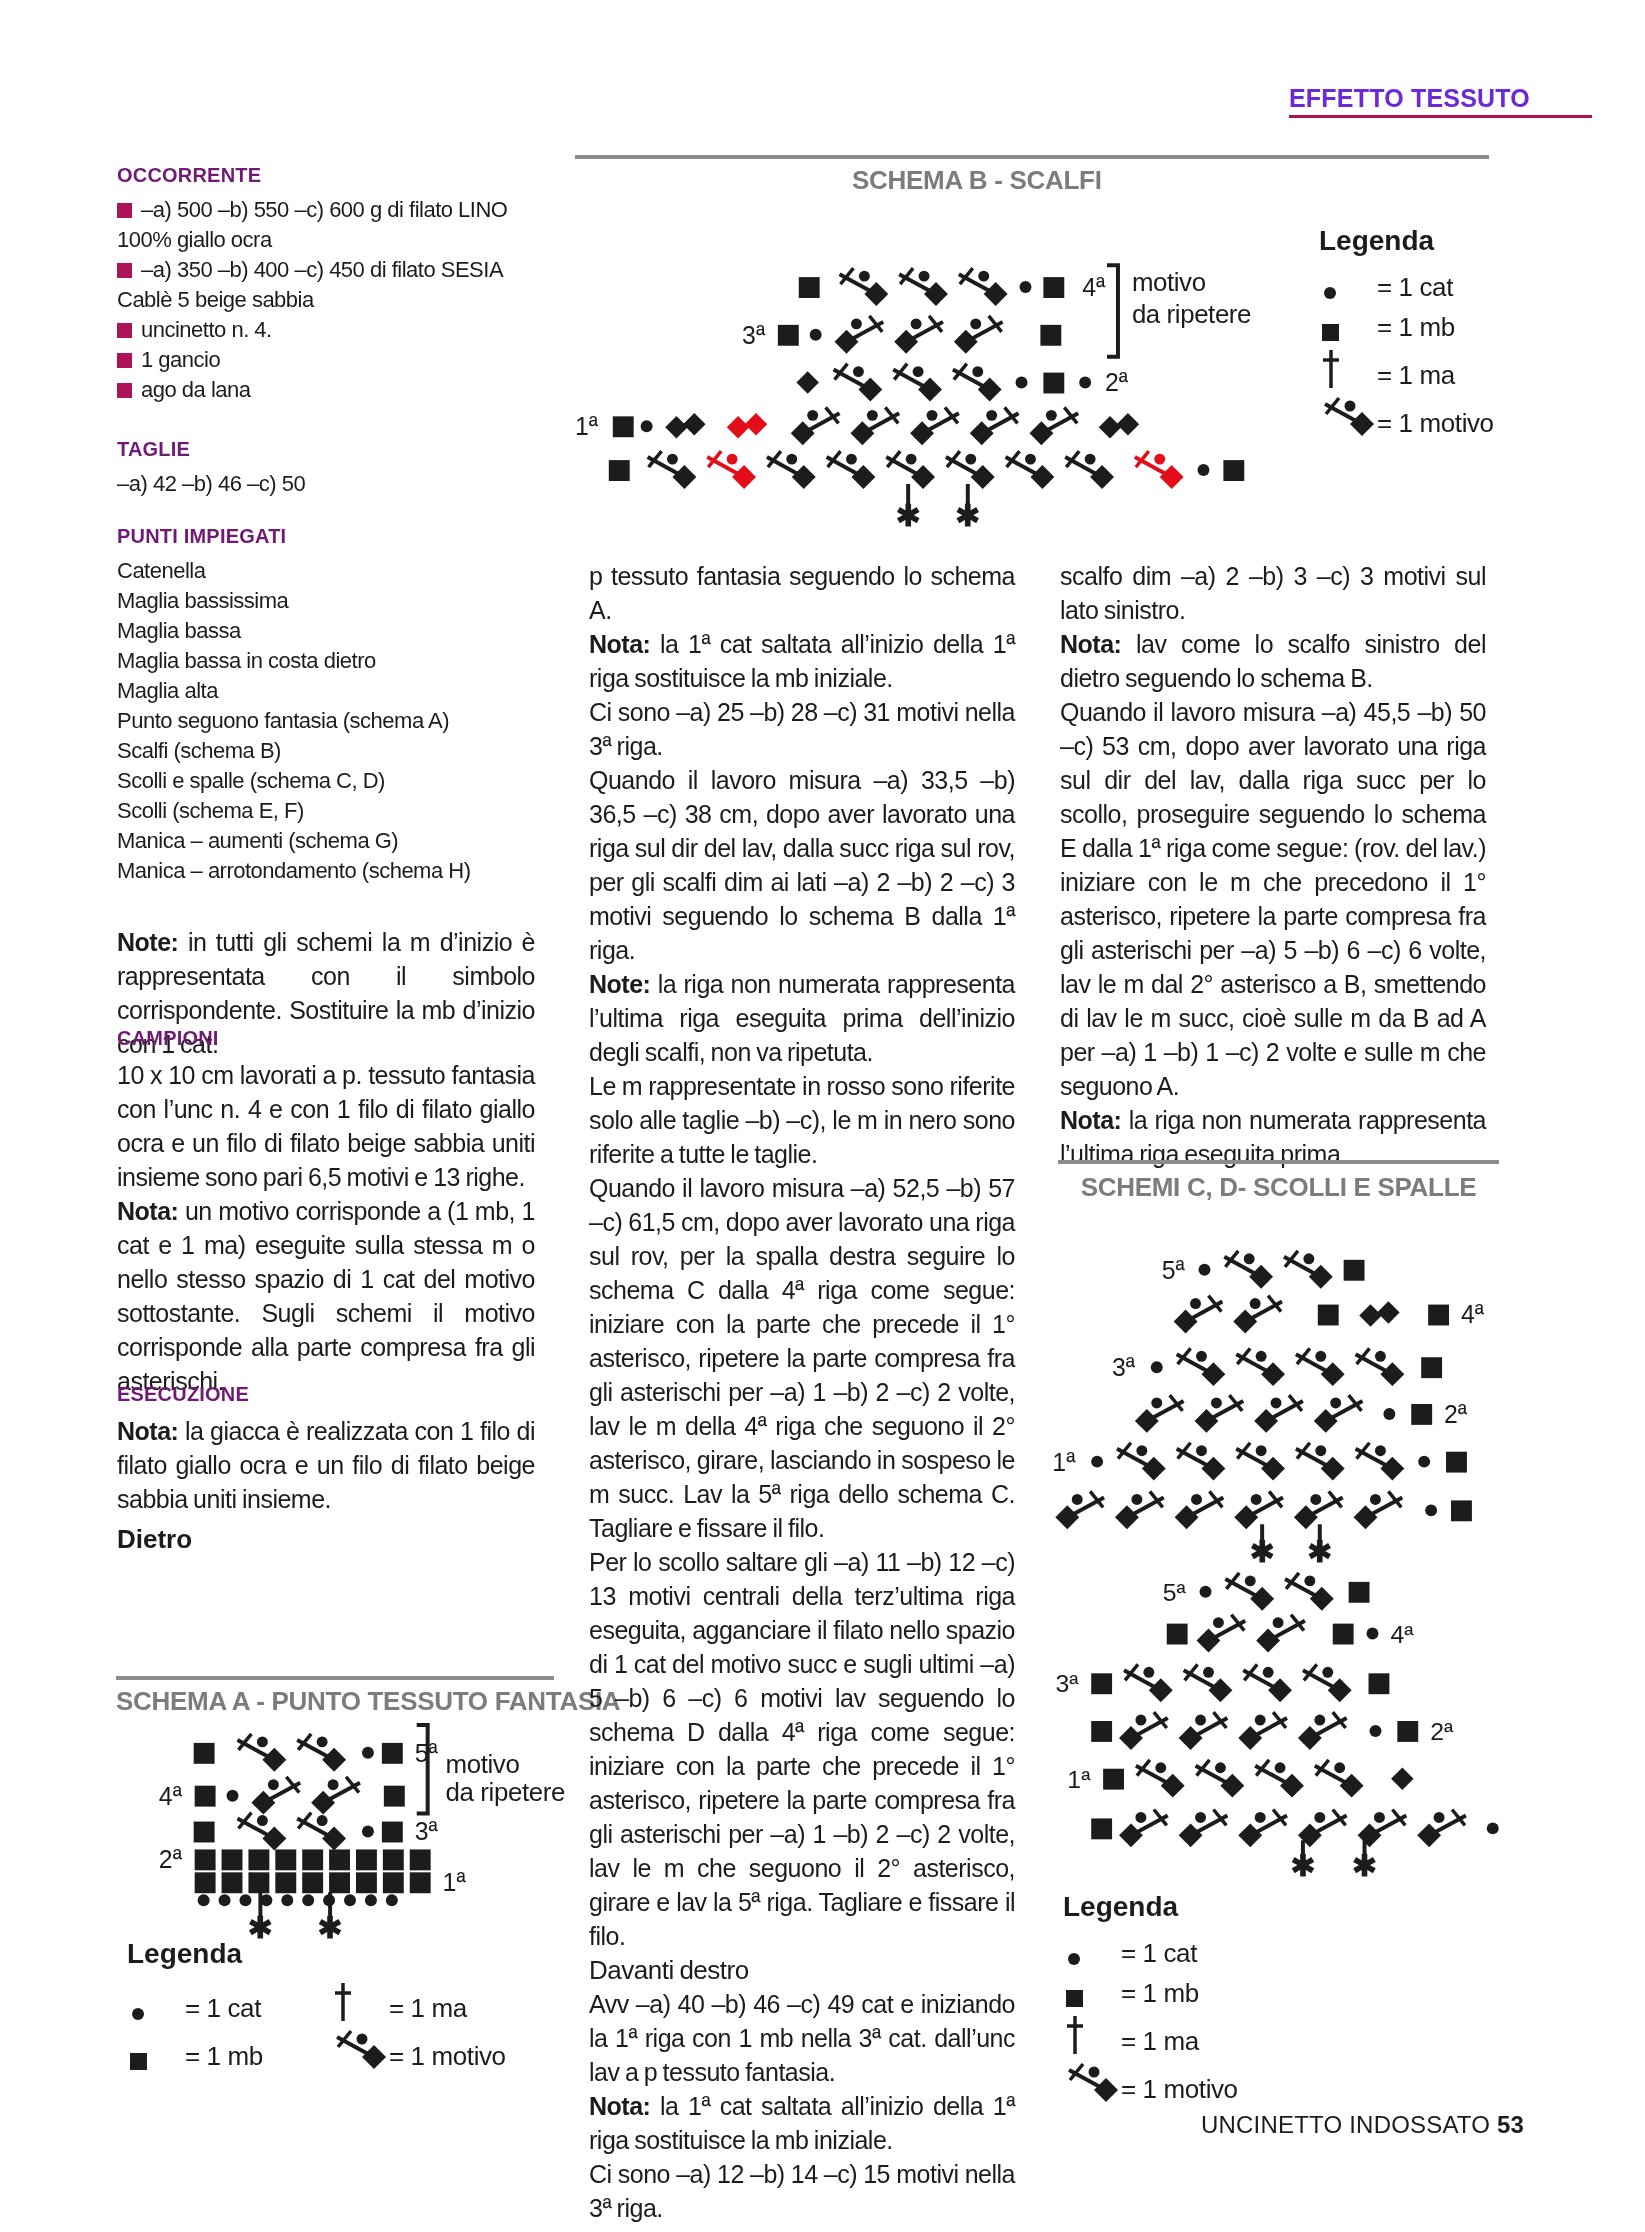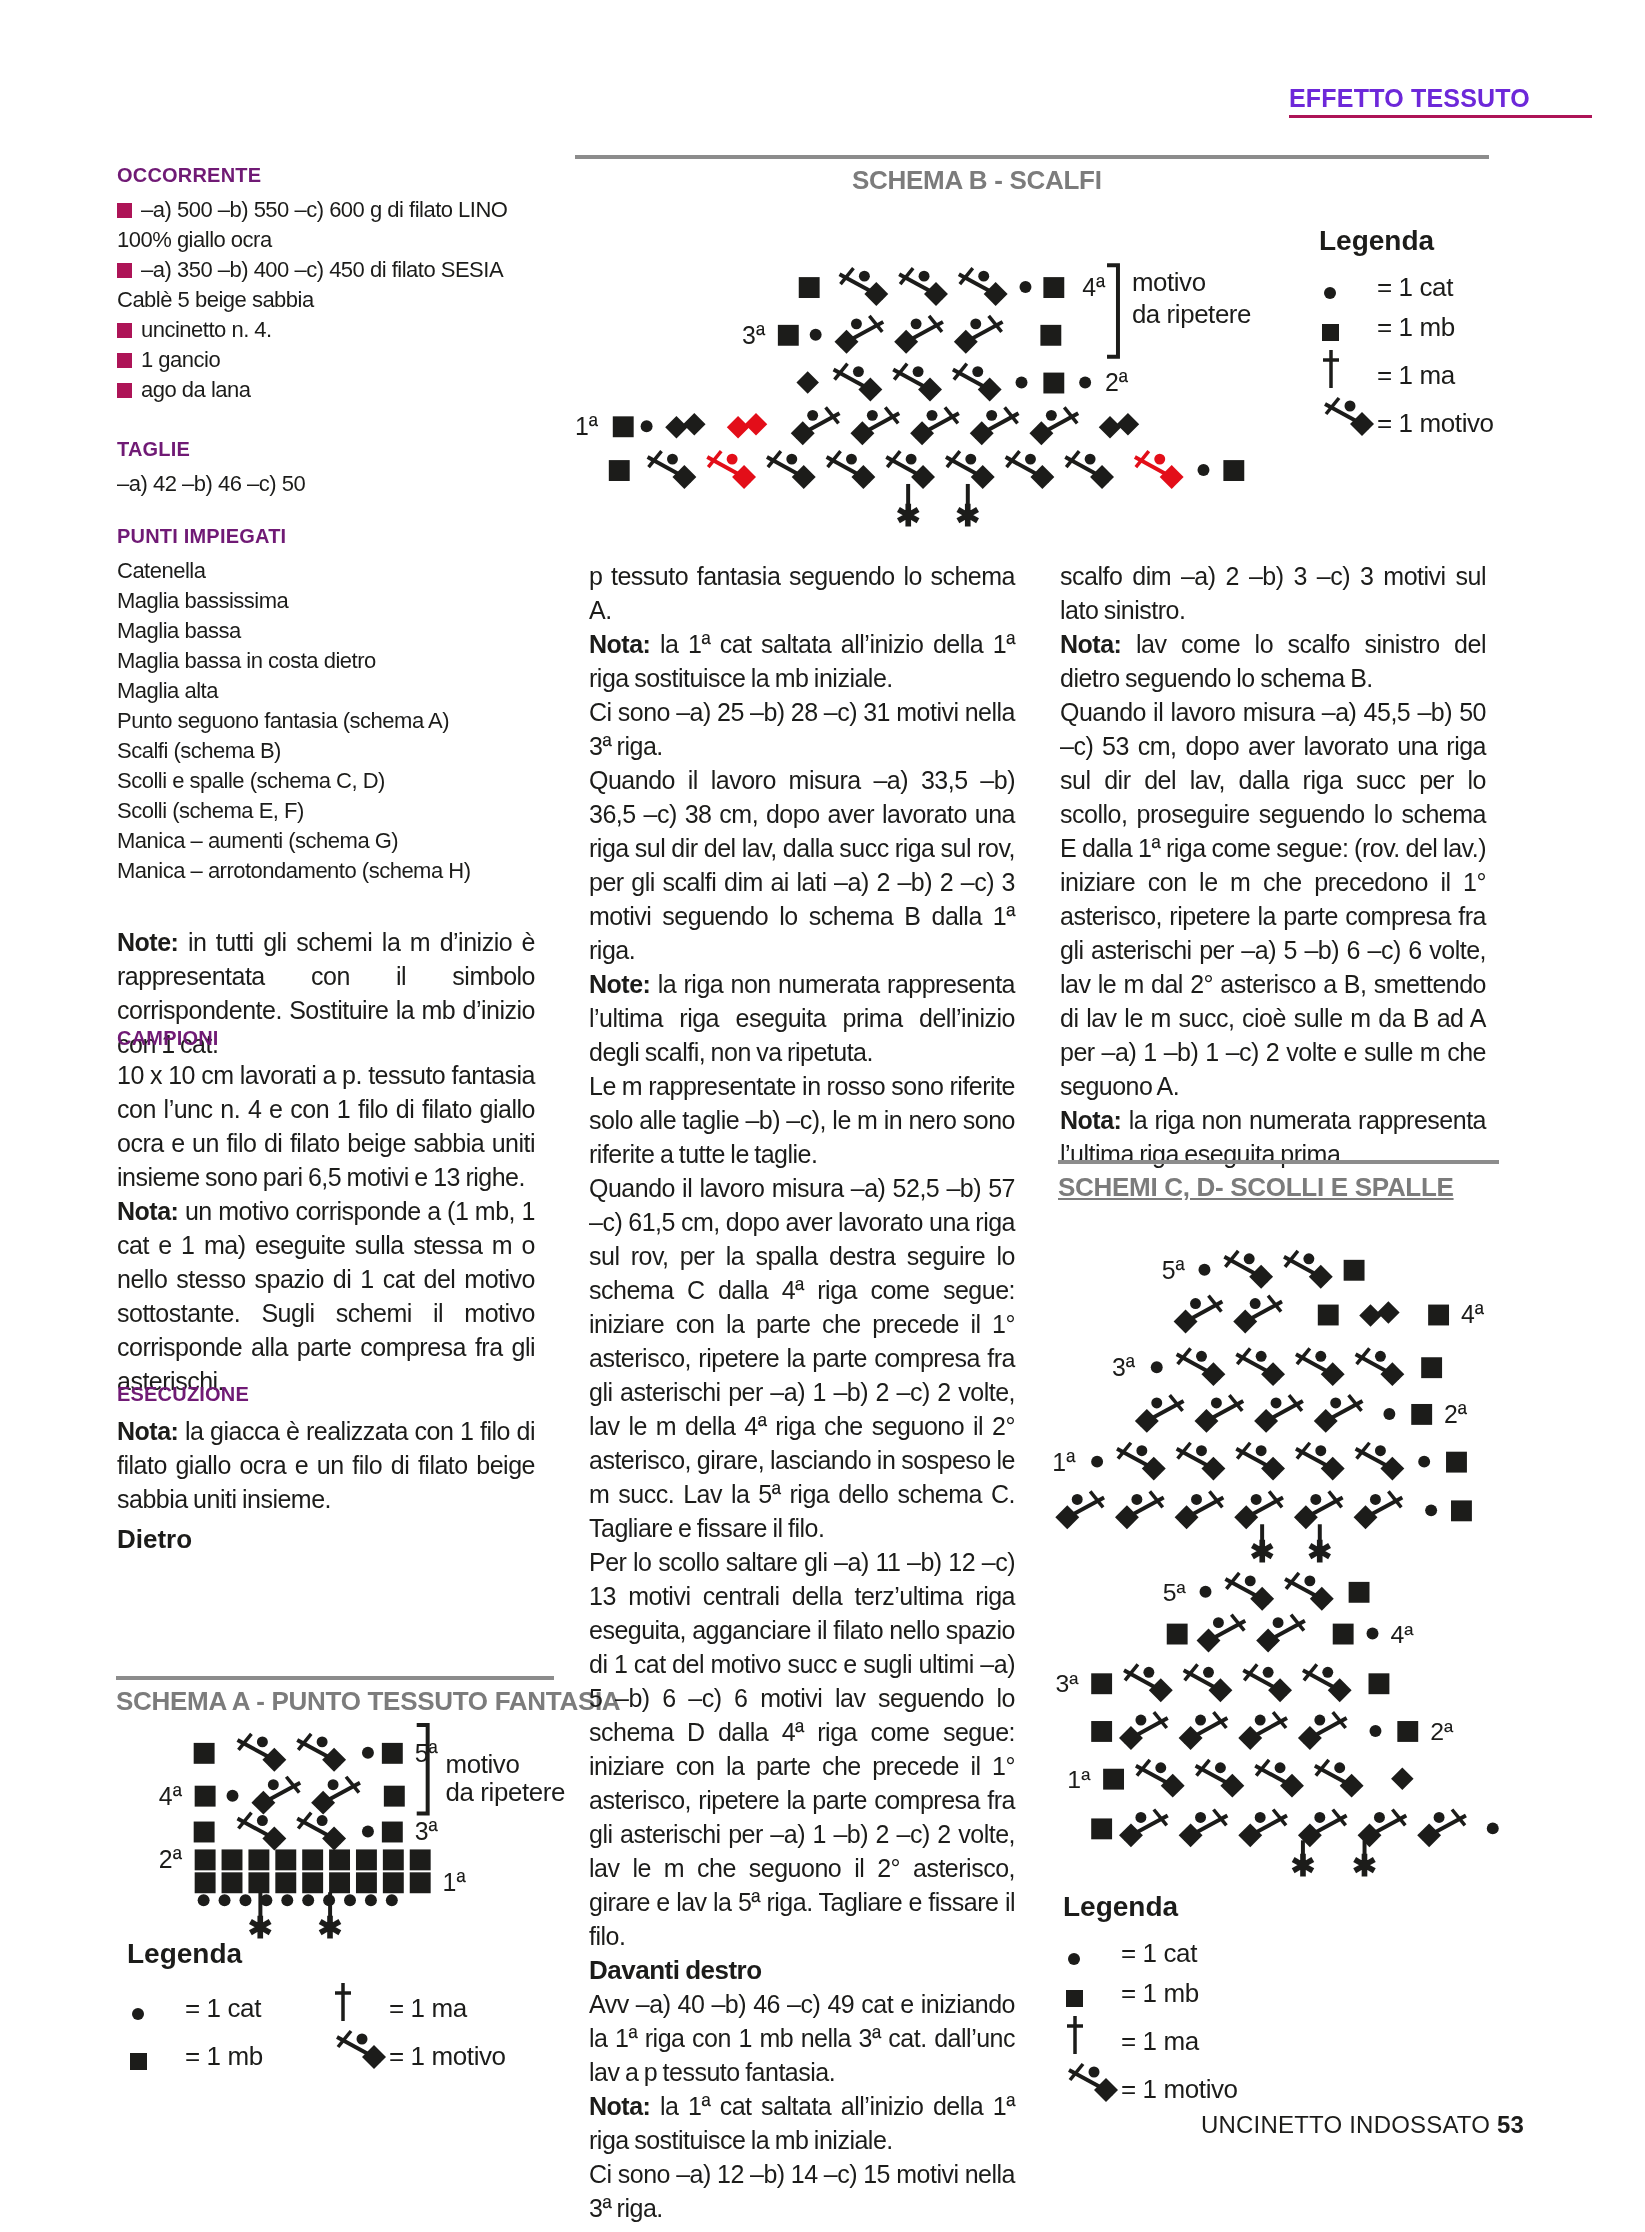--- a/index.html
+++ b/index.html
@@ -12,21 +12,21 @@
   
   .acc-h{color:#701a75;font-weight:bold;font-size:20px;letter-spacing:0.2px;margin:0 0 8px 0;}
   .blk-h{color:#1c1c1a;font-weight:bold;font-size:26px;margin:0 0 6px 0;}
   .gray-h{color:#7c7c7c;font-weight:bold;font-size:26px;letter-spacing:-0.3px;white-space:nowrap;}
   .rule{background:#8c8c8c;height:4px;}
   .accent-rule{background:#ad1457;height:3px;}
   
   .body-text{font-size:25px;line-height:34px;letter-spacing:-0.5px;word-spacing:-1px;text-align:justify;}
   .body-text p{margin:0;}
   .list-text{font-size:22px;line-height:30px;letter-spacing:-0.5px;}
-  .para-h{font-weight:bold;font-size:26px;margin:12px 0 2px 0;text-align:left;}
+  .para-h{font-weight:normal;font-size:26px;margin:12px 0 2px 0;text-align:left;}
   .sq-bullet{display:inline-block;width:15px;height:15px;background:#ad1457;margin-right:9px;transform:translateY(1px);}
   .bullet-item{margin:0;}
   
   .page-header{font-weight:bold;font-size:25px;color:#6d28d9;letter-spacing:0.2px;white-space:nowrap;}
   .page-footer{font-size:24px;letter-spacing:0.2px;white-space:nowrap;color:#1c1c1a;}
   .page-footer b{font-weight:bold;}
   
   .legend-title{font-weight:bold;font-size:28px;margin:0 0 10px 0;}
   .lrow{display:flex;align-items:flex-end;margin-bottom:4px;min-height:36px;}
   .licon{width:58px;display:flex;align-items:center;}
@@ -407,21 +407,21 @@
   </div>
 
 <div class="abs body-text" style="left:1060px;top:559px;width:426px;">
     <p>scalfo dim –a) 2 –b) 3 –c) 3 motivi sul lato sinistro.</p>
     <p><b>Nota:</b> lav come lo scalfo sinistro del dietro seguendo lo schema B.</p>
     <p>Quando il lavoro misura –a) 45,5 –b) 50 –c) 53 cm, dopo aver lavorato una riga sul dir del lav, dalla riga succ per lo scollo, proseguire seguendo lo schema E dalla 1ª riga come segue: (rov. del lav.) iniziare con le m che precedono il 1° asterisco, ripetere la parte compresa fra gli asterischi per –a) 5 –b) 6 –c) 6 volte, lav le m dal 2° asterisco a B, smettendo di lav le m succ, cioè sulle m da B ad A per –a) 1 –b) 1 –c) 2 volte e sulle m che seguono A.</p>
     <p><b>Nota:</b> la riga non numerata rappresenta l’ultima riga eseguita prima</p>
   </div>
 
 <div class="abs rule" style="left:1058px;top:1160px;width:441px;"></div>
-<div class="abs gray-h" style="left:1058px;top:1172px;width:441px;text-decoration:underline;">SCHEMI C, D- SCOLLI E SPALLE</div>
+<div class="abs gray-h" style="left:1058px;top:1172px;width:441px;text-align:center;">SCHEMI C, D- SCOLLI E SPALLE</div>
 <div class="abs" style="left:1050px;top:1232px;"><svg width="468" height="338" viewBox="0 0 470 340">
       <text class="dlab" x="112" y="47">5ª</text>
       <circle cx="155" cy="38" r="6" fill="#1c1c1a"></circle>
       <line x1="175" y1="25" x2="219" y2="49" stroke="#1c1c1a" stroke-width="4"></line>
       <line x1="189" y1="19" x2="176" y2="35" stroke="#1c1c1a" stroke-width="3.5"></line>
       <circle cx="200" cy="27" r="5.5" fill="#1c1c1a"></circle>
       <rect x="203.5" y="36.5" width="17" height="17" transform="rotate(45 212 45)" fill="#1c1c1a"></rect>
       <line x1="235" y1="25" x2="279" y2="49" stroke="#1c1c1a" stroke-width="4"></line>
       <line x1="249" y1="19" x2="236" y2="35" stroke="#1c1c1a" stroke-width="3.5"></line>
       <circle cx="260" cy="27" r="5.5" fill="#1c1c1a"></circle>

